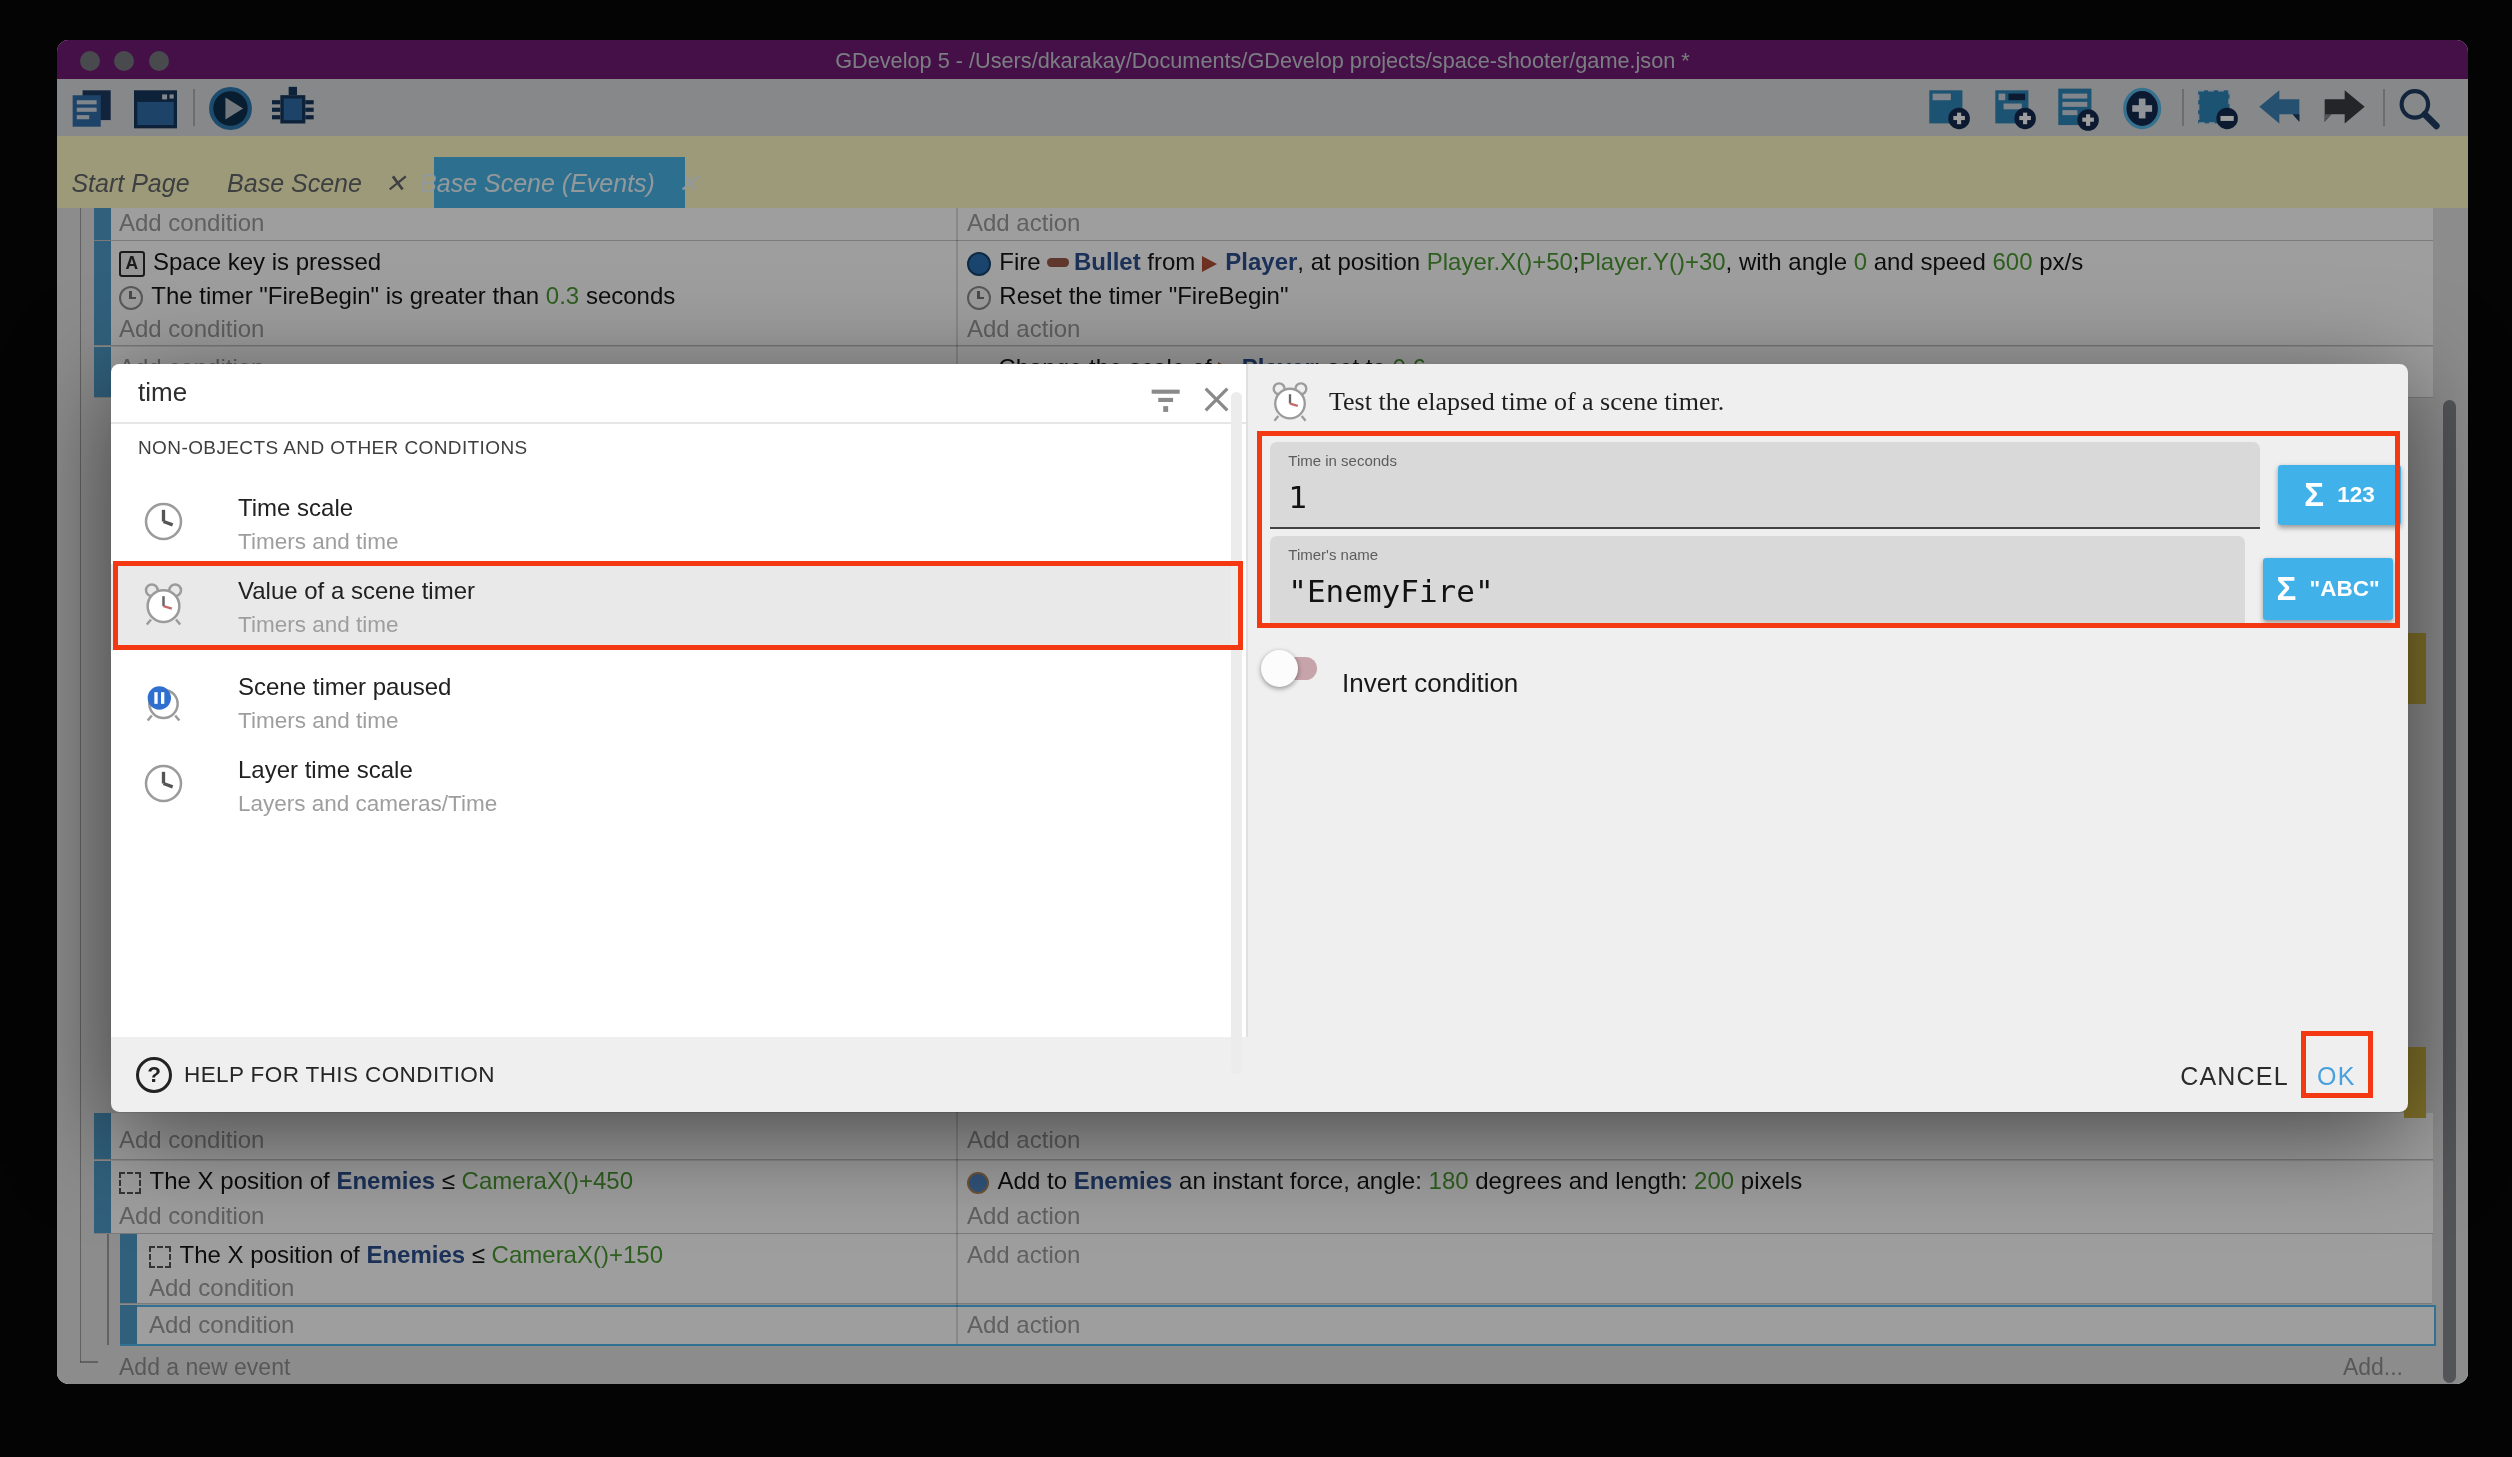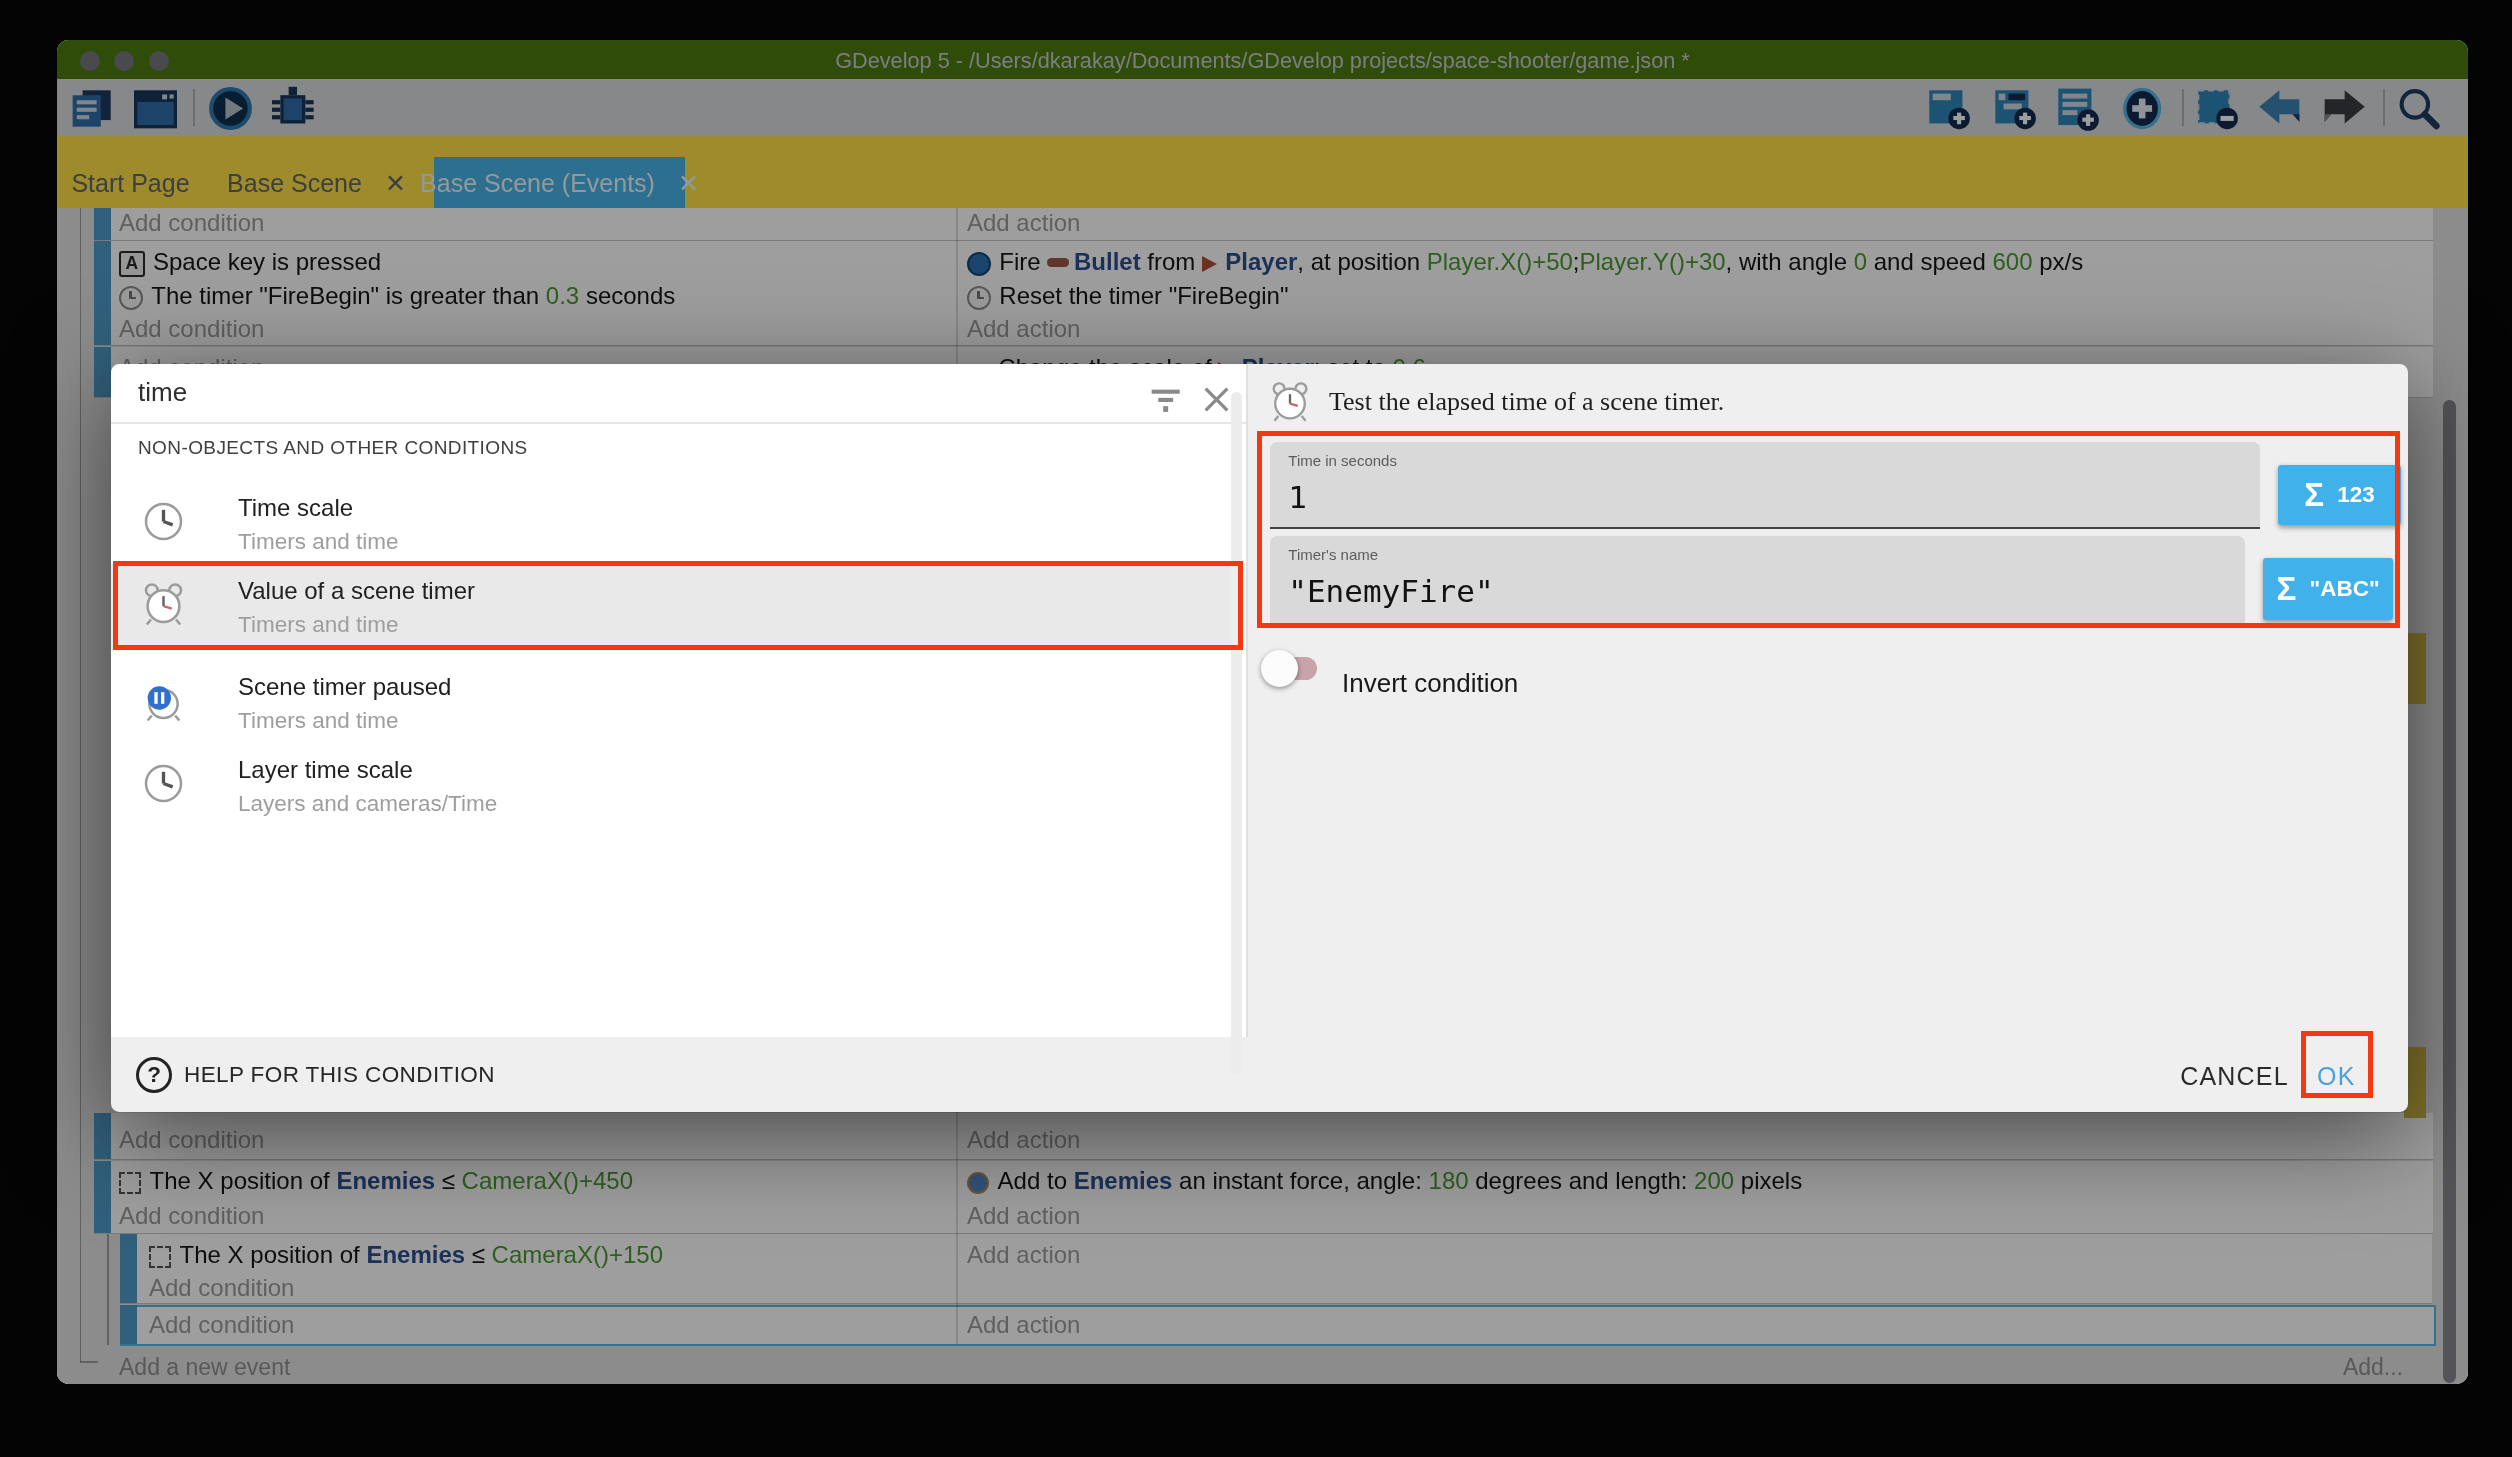--- a/index.html
+++ b/index.html
@@ -1,27 +1,27 @@
 <!DOCTYPE html>
 <html style="font-size:13.3px"><head>
 <meta charset="utf-8">
 <style>
   html,body{margin:0;padding:0;background:#000;}
   #stage{position:relative;width:2512px;height:1458px;background:#040404;overflow:hidden;
          font-family:"Liberation Sans",sans-serif;}
   
   .window{position:absolute;left:57px;top:40px;width:2411px;height:1344px;border-radius:11.7px;
           overflow:hidden;background:#e6e6e6;}
-  .titlebar{position:absolute;left:0;top:0;right:0;height:39px;background:#4d7c0f;}
+  .titlebar{position:absolute;left:0;top:0;right:0;height:39px;background:#701a75;}
   .dot{position:absolute;top:10.8px;width:20px;height:20px;border-radius:50%;background:#75787d;}
   .win-title{position:absolute;left:0;right:0;top:7.5px;text-align:center;font-size:21.7px;color:#c6cad0;}
   .toolbar{position:absolute;left:0;top:39px;right:0;height:57px;background:#d9dbdd;}
   .tbico{position:absolute;top:5.8px;width:50px;height:47px;display:flex;align-items:center;justify-content:center;}
   .tbsep{position:absolute;top:10px;width:1.7px;height:37px;background:#aeb0b2;}
-  .tabbar{position:absolute;left:0;top:96px;right:0;height:72px;background:#fde047;}
+  .tabbar{position:absolute;left:0;top:96px;right:0;height:72px;background:#fef9c3;font-style:italic;}
   .tab{position:absolute;top:21px;height:52px;display:flex;align-items:center;justify-content:center;
        font-size:25px;color:#63666a;white-space:nowrap;}
   .tab .x{margin-left:23px;font-size:25px;color:inherit;}
   .tab.active{background:#4ab4e6;color:#eef6fb;}
   
   .sheet{position:absolute;left:0;top:168px;right:0;bottom:0;background:#e3e3e3;}
   .band{position:absolute;left:37px;width:2339px;background:#ffffff;border-bottom:1.7px solid #c6c6c6;}
   .band.sel{border:2.5px solid #4fb6ea;}
   .ebar{position:absolute;width:16.7px;background:#4f9cc9;z-index:2;}
   .treev{position:absolute;width:1.7px;background:rgba(0,0,0,.30);}

